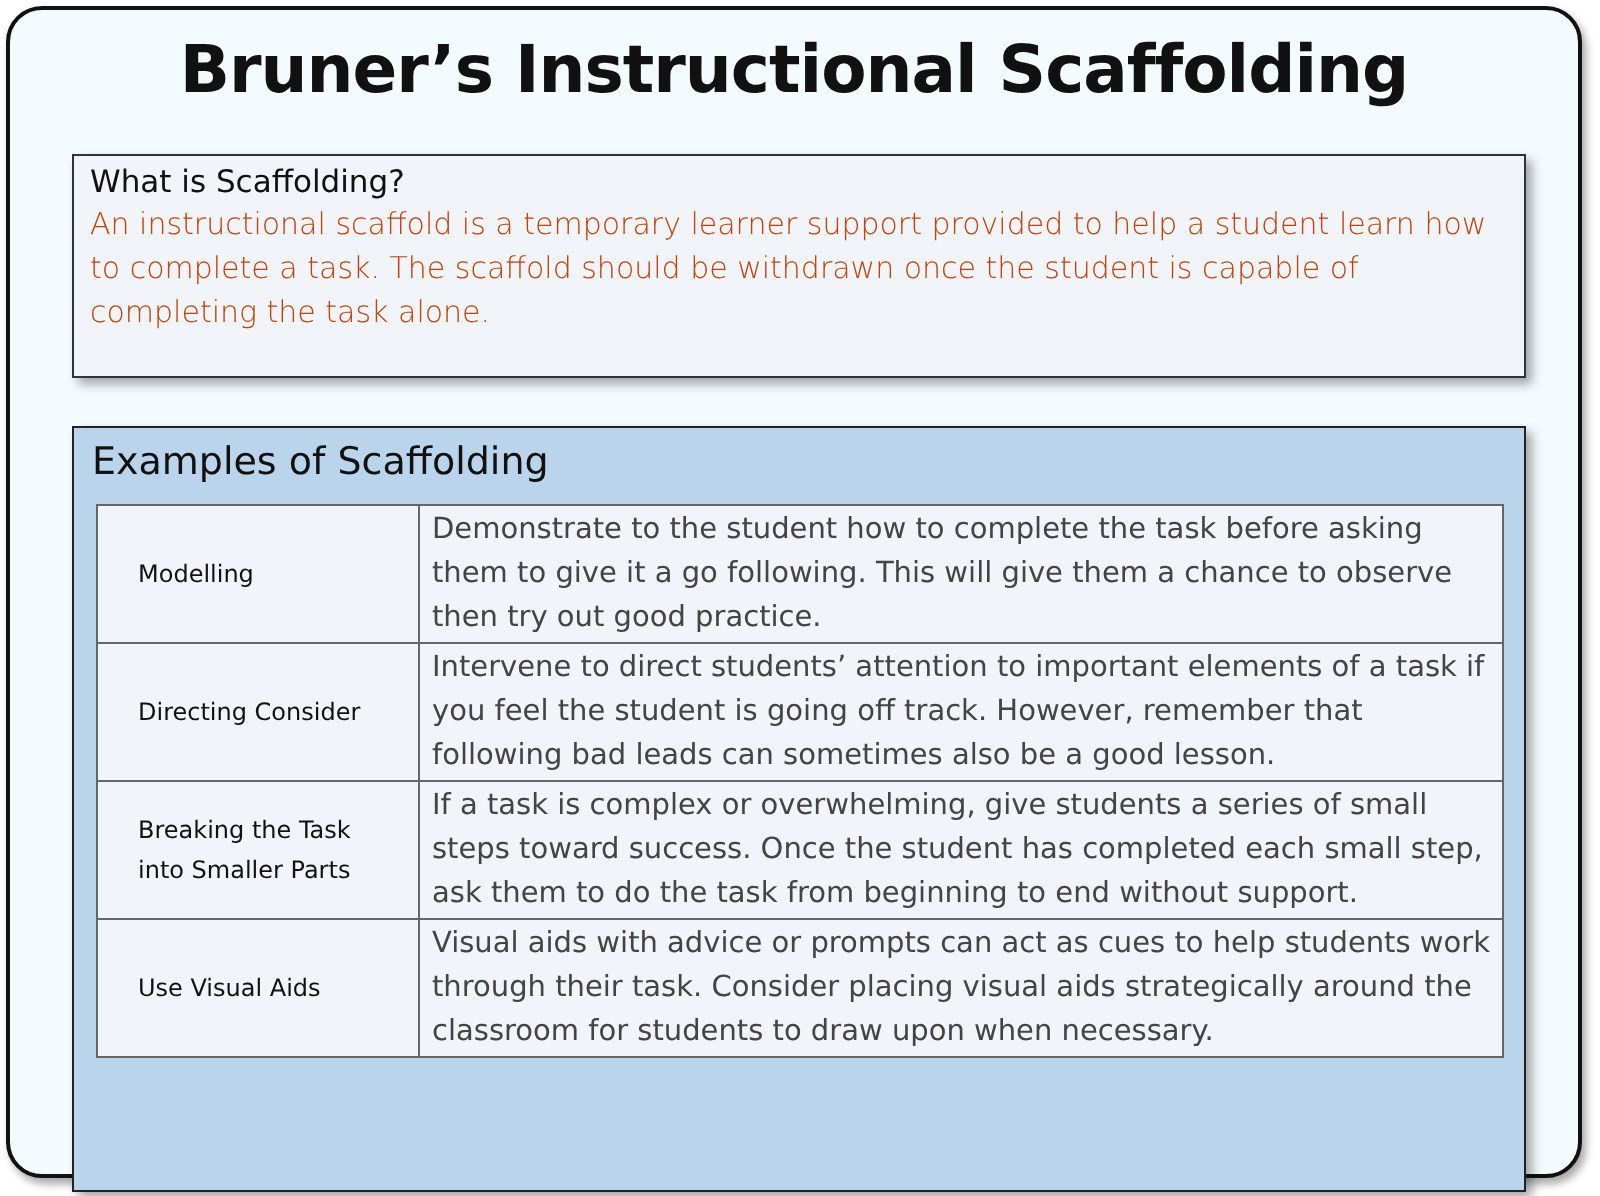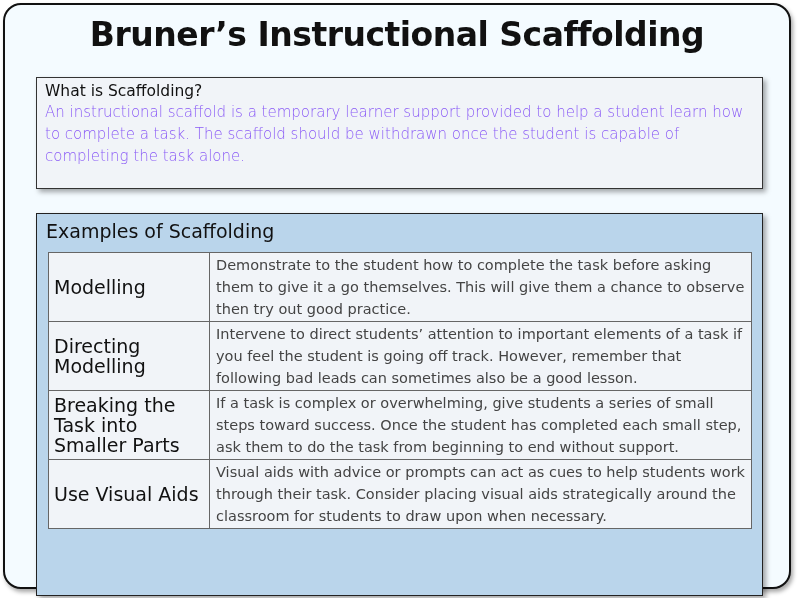--- a/index.html
+++ b/index.html
@@ -39,21 +39,21 @@
     box-sizing: border-box;
     padding: 3px 8px;
   }
   .intro-heading {
     font-size: 15.5px;
     color: #111;
     line-height: 20px;
   }
   .intro-text {
     font-size: 15px;
-    color: #8b5cf6;
+    color: #c2410c;
     line-height: 22px;
     font-weight: 300;
   }
   .examples-box {
     position: absolute;
     left: 31px; top: 180px;
     width: 727px; height: 383px;
     border: 1.5px solid #222;
     background: #bad5eb;
     box-shadow: 3px 3px 5px rgba(0,0,0,0.35);
@@ -73,22 +73,22 @@
     border-collapse: collapse;
     background: #f1f4f8;
   }
   table.ex td {
     border: 1px solid #666;
     vertical-align: middle;
     box-sizing: border-box;
   }
   table.ex td.label {
     width: 161px;
-    padding: 0 5px;
-    font-size: 19px;
+    padding: 0 20px;
+    font-size: 12px;
     color: #111;
     line-height: 20px;
   }
   table.ex td.desc {
     padding: 1px 6px;
     font-size: 14.5px;
     color: #444;
     line-height: 22px;
   }
   table.ex tr { height: 67px; }
@@ -103,24 +103,24 @@
     <div class="intro-heading">What is Scaffolding?</div>
     <div class="intro-text">An instructional scaffold is a temporary learner support provided to help a student learn how to complete a task. The scaffold should be withdrawn once the student is capable of completing the task alone.</div>
   </div>
 
   <div class="examples-box">
     <div class="examples-heading">Examples of Scaffolding</div>
     <table class="ex">
       <tbody>
           <tr>
         <td class="label">Modelling</td>
-        <td class="desc">Demonstrate to the student how to complete the task before asking them to give it a go themselves. This will give them a chance to observe then try out good practice.</td>
+        <td class="desc">Demonstrate to the student how to complete the task before asking them to give it a go following. This will give them a chance to observe then try out good practice.</td>
       </tr>
       <tr>
-        <td class="label">Directing Modelling</td>
+        <td class="label">Directing Consider</td>
         <td class="desc">Intervene to direct students’ attention to important elements of a task if you feel the student is going off track. However, remember that following bad leads can sometimes also be a good lesson.</td>
       </tr>
       <tr>
         <td class="label">Breaking the Task into Smaller Parts</td>
         <td class="desc">If a task is complex or overwhelming, give students a series of small steps toward success. Once the student has completed each small step, ask them to do the task from beginning to end without support.</td>
       </tr>
       <tr>
         <td class="label">Use Visual Aids</td>
         <td class="desc">Visual aids with advice or prompts can act as cues to help students work through their task. Consider placing visual aids strategically around the classroom for students to draw upon when necessary.</td>
       </tr>

